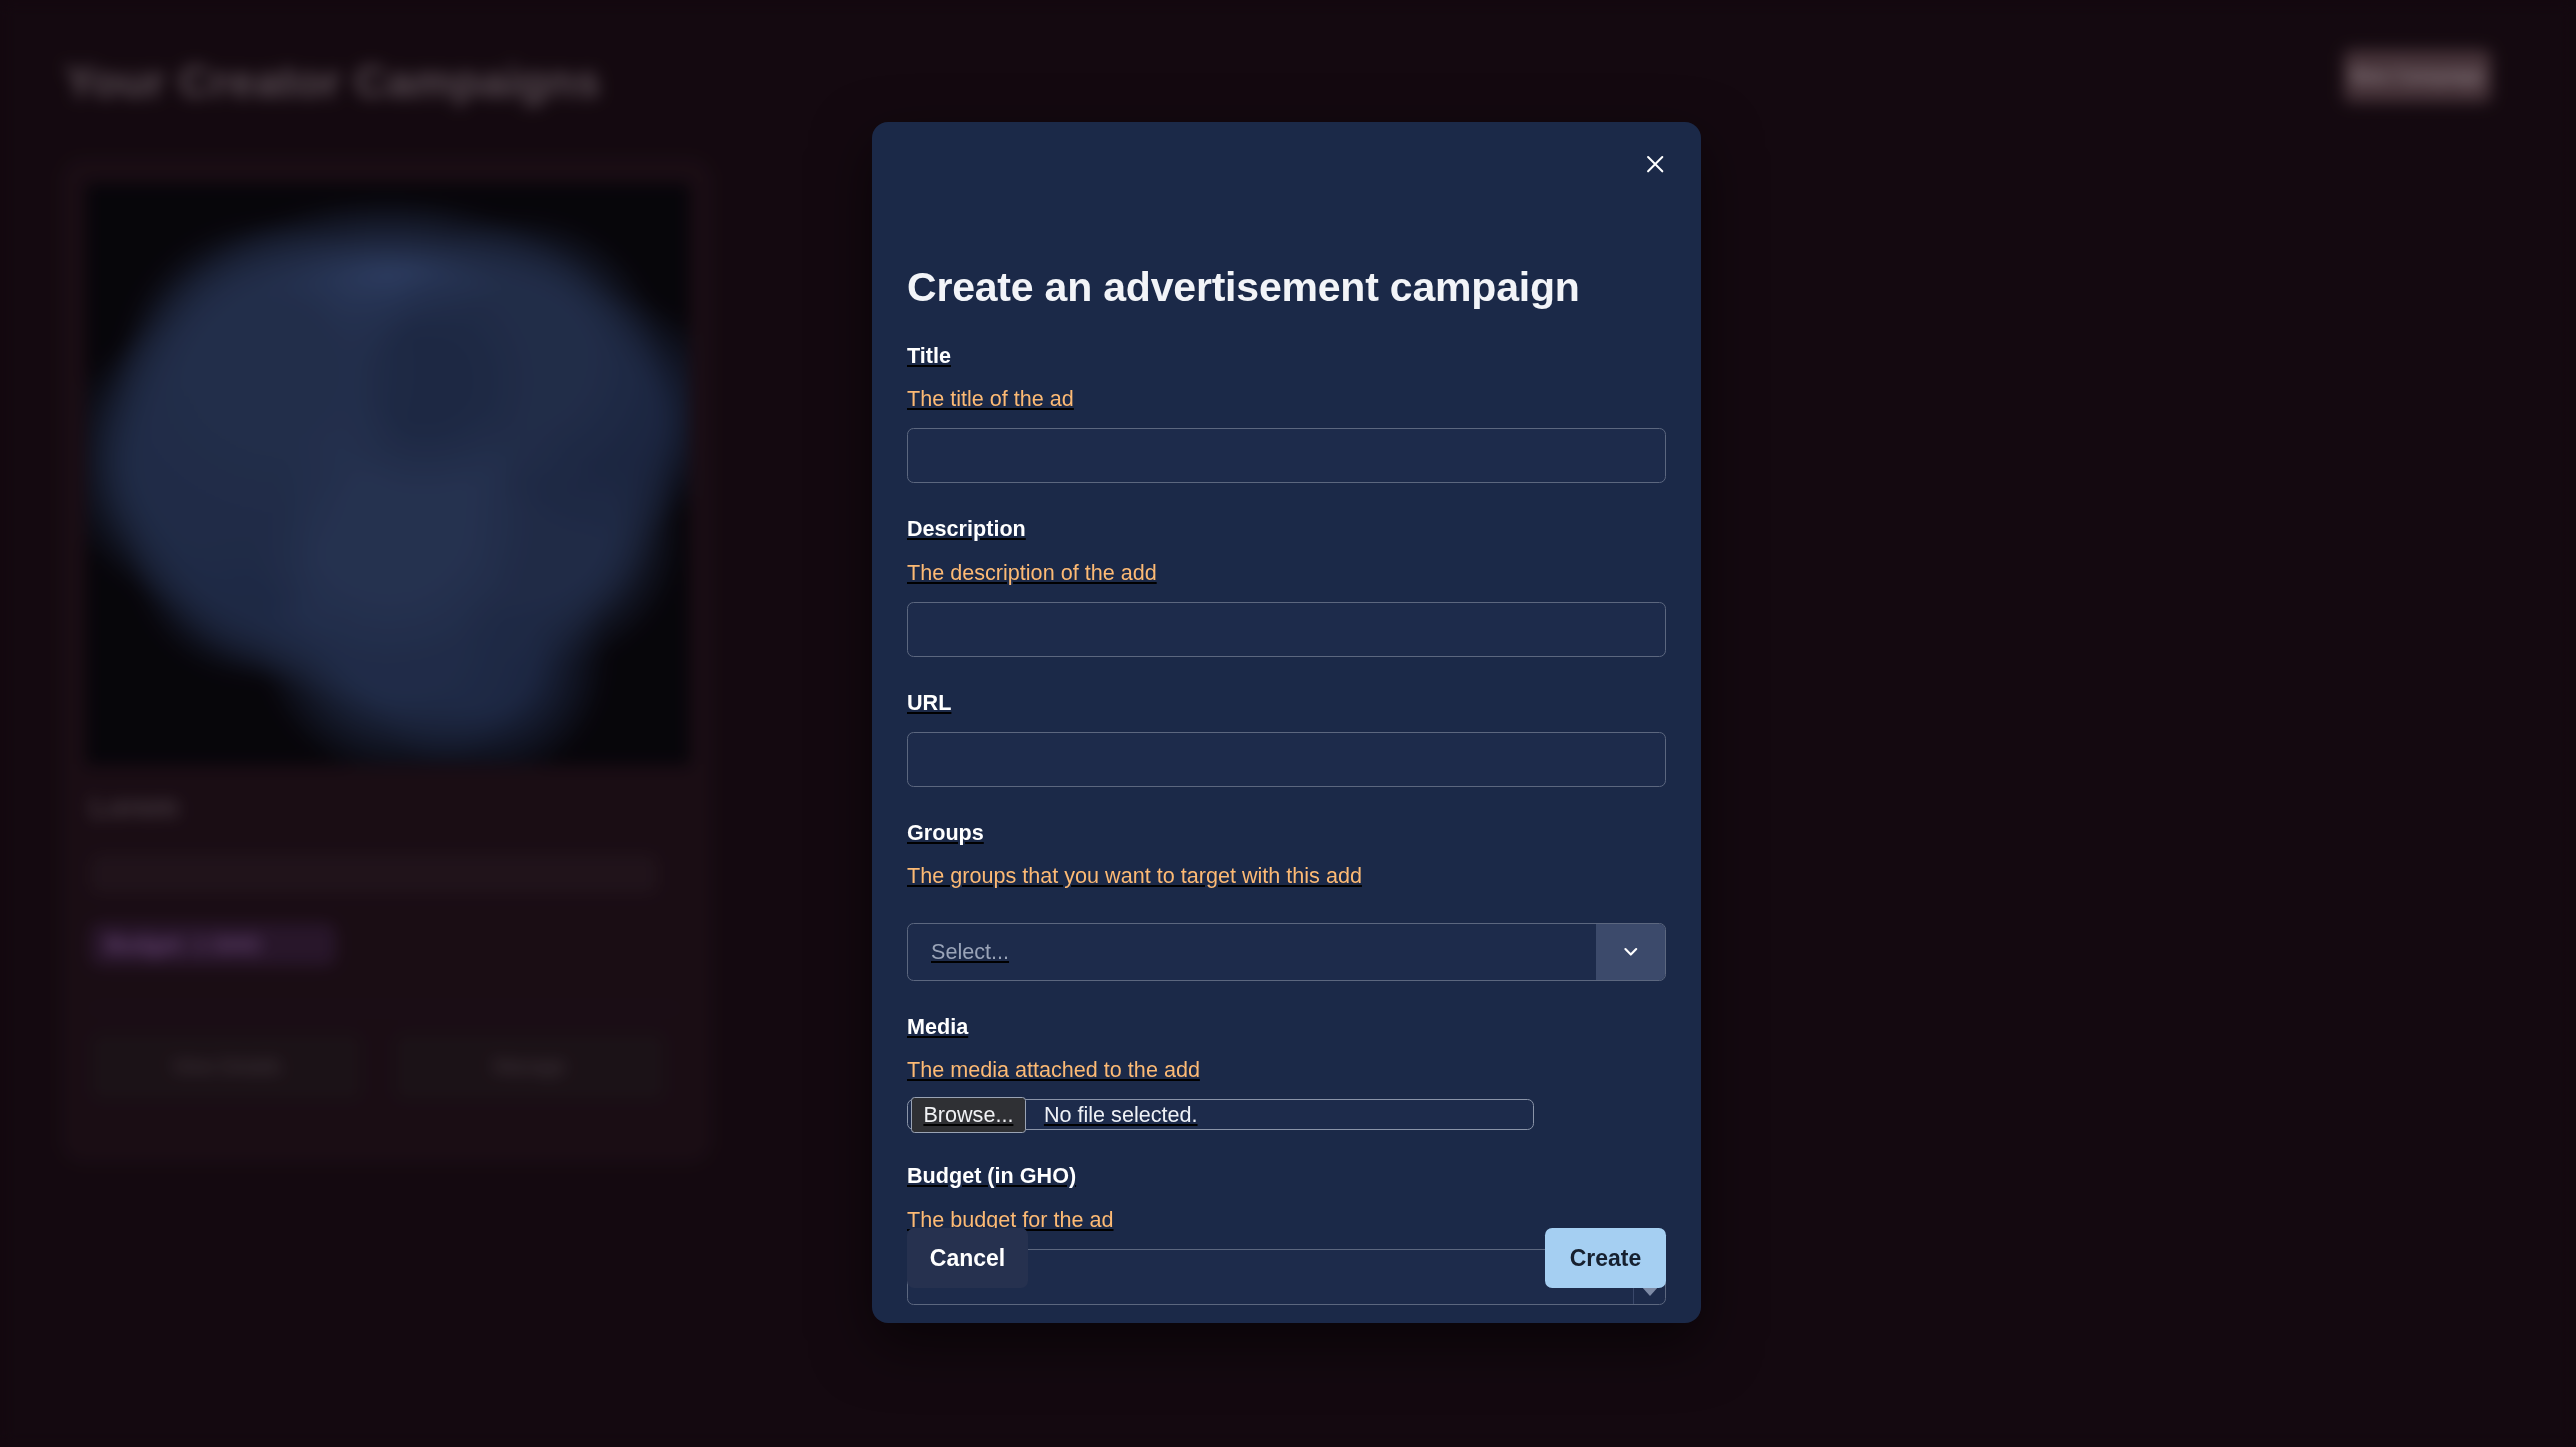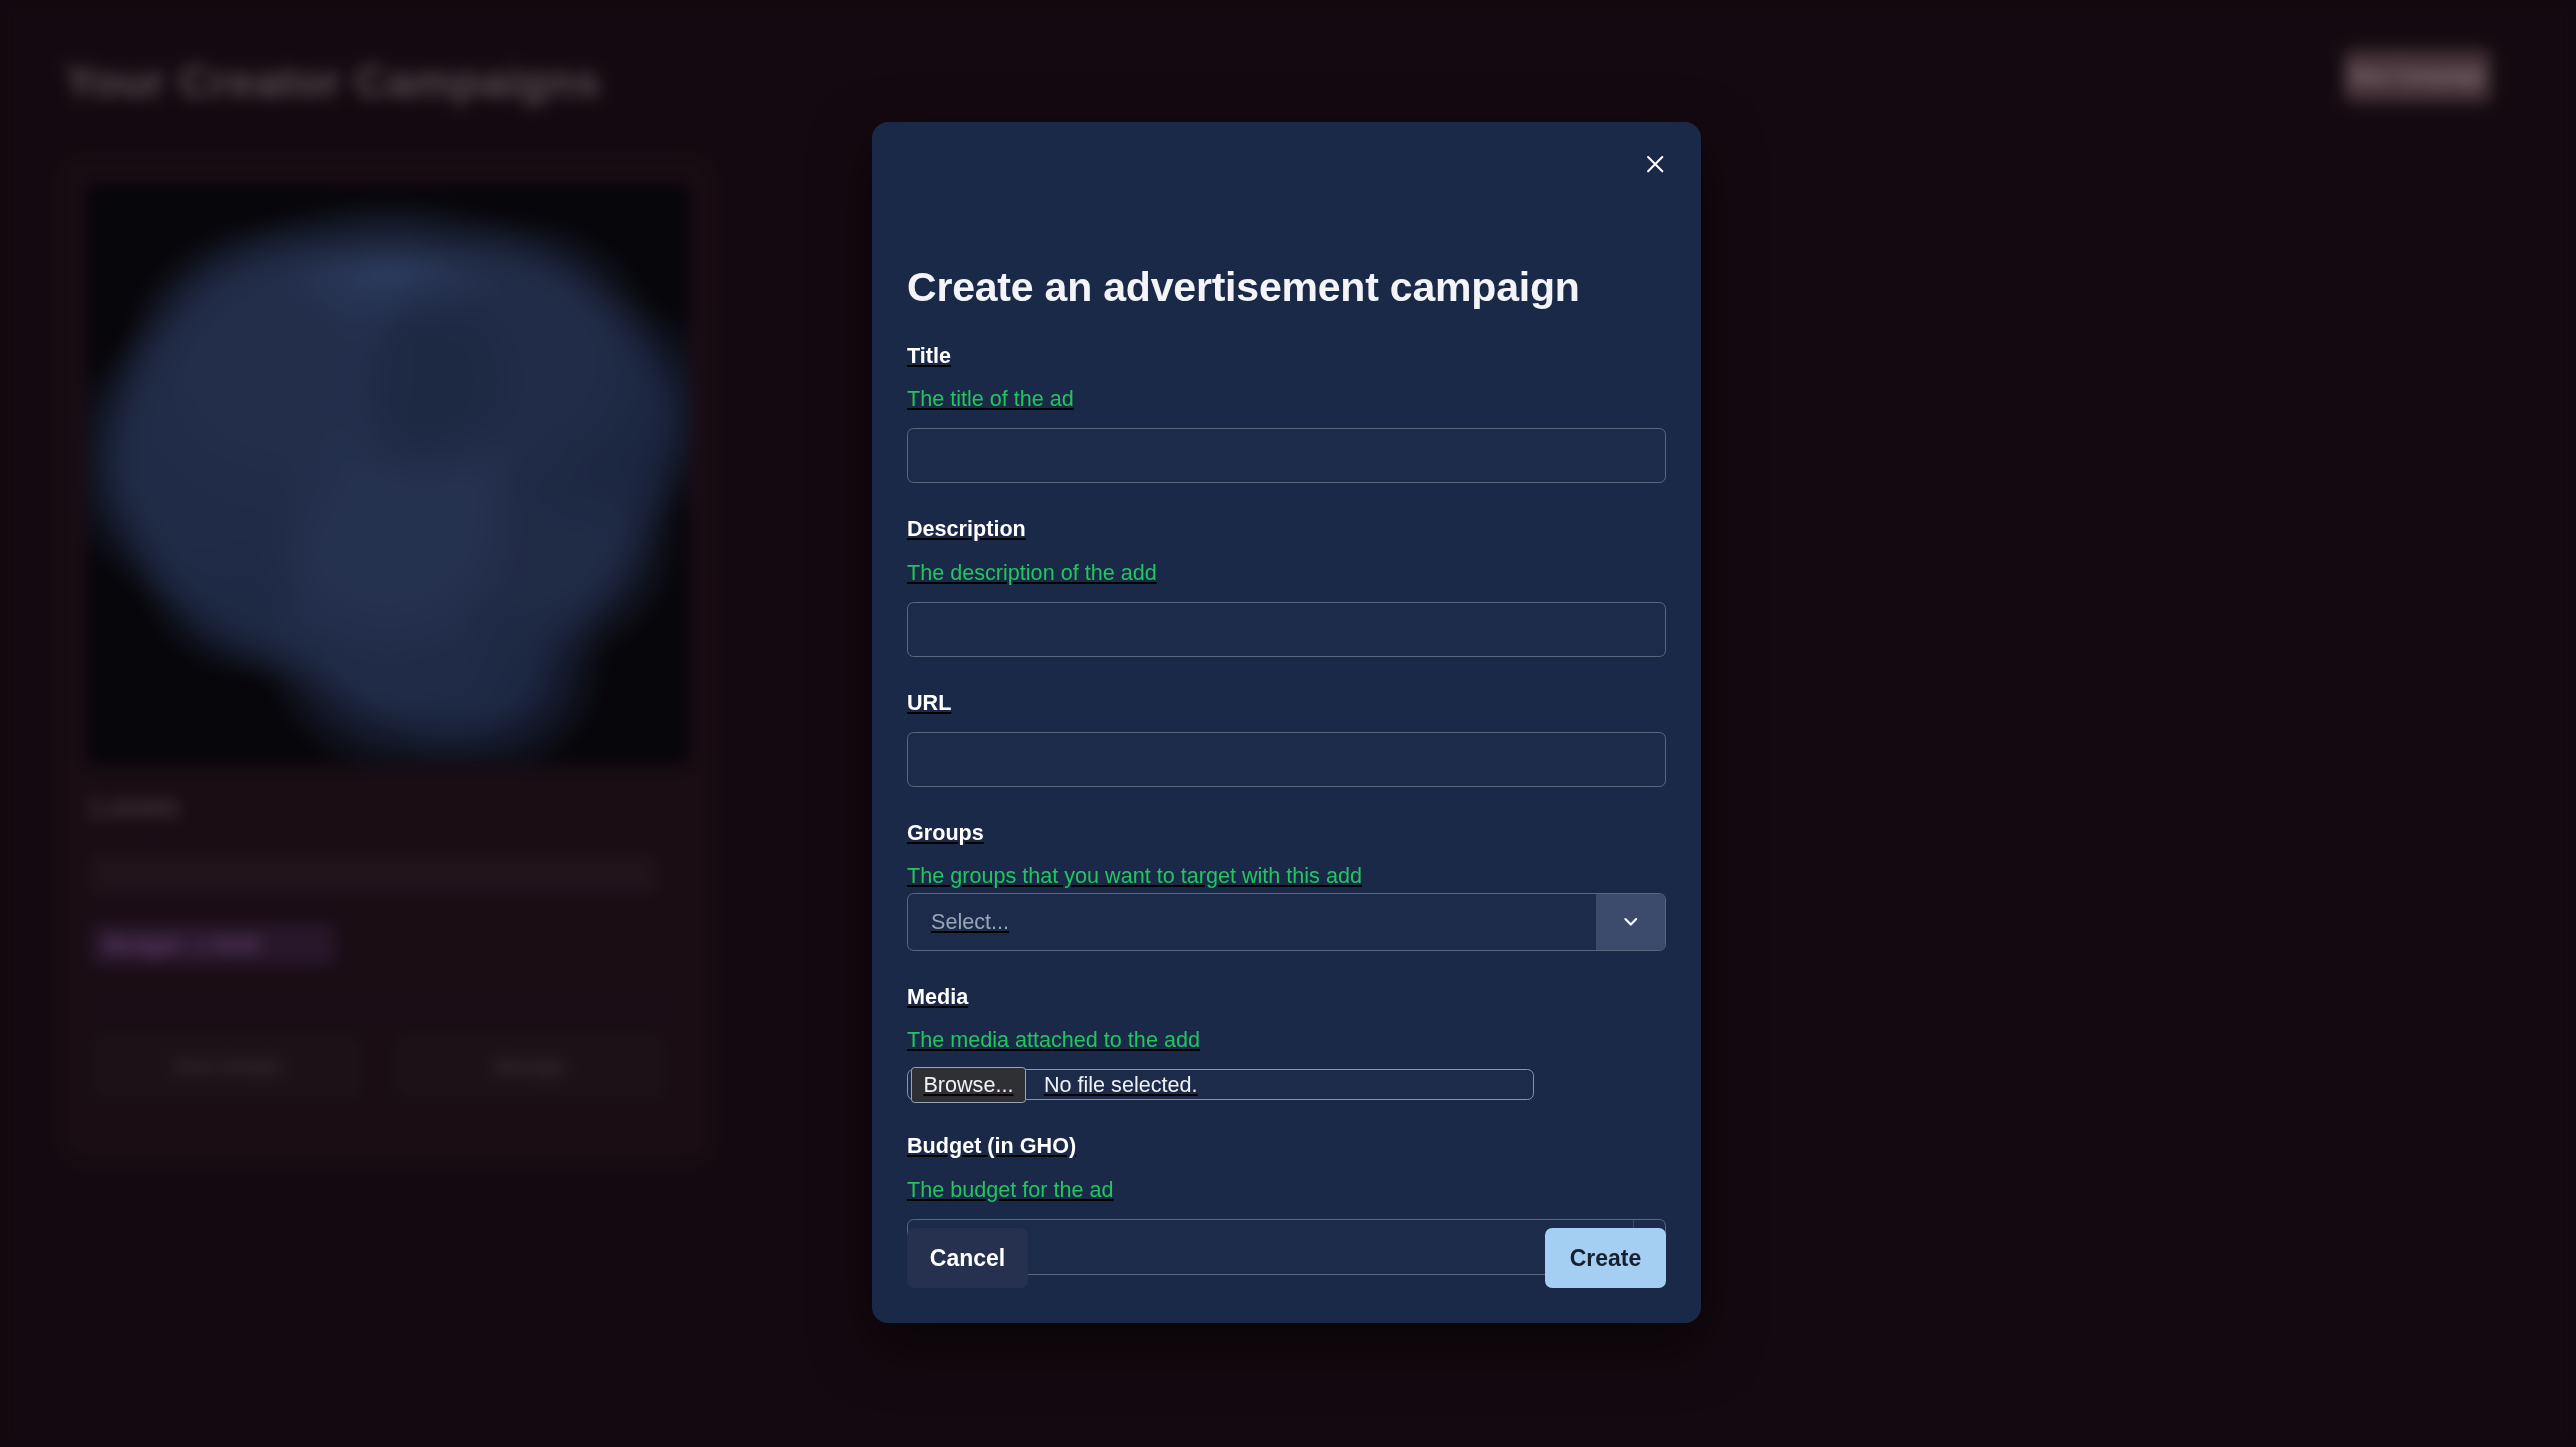--- a/index.html
+++ b/index.html
@@ -211,21 +211,21 @@
   .field-label {
     font-size: 21.6px;
     font-weight: 700;
     color: #ffffff;
     line-height: 1;
   }
 
   .field-hint {
     font-size: 21.6px;
     font-weight: 400;
-    color: #22c55e;
+    color: #fdba74;
     line-height: 1;
     margin-top: 21.6px;
   }
 
   .text-input {
     display: block;
     width: 100%;
     height: 55px;
     margin-top: 18.7px;
     border-radius: 6.5px;
@@ -238,21 +238,21 @@
     outline: none;
   }
 
   .field-gap { height: 35px; }
 
   
   .select-wrap {
     position: relative;
     width: 100%;
     height: 58px;
-    margin-top: 6px;
+    margin-top: 36px;
     border-radius: 6.5px;
     border: 0.7px solid #5c677f;
     background: #1d2b4b;
     display: flex;
     align-items: stretch;
     overflow: hidden;
   }
 
   .select-value {
     flex: 1;

